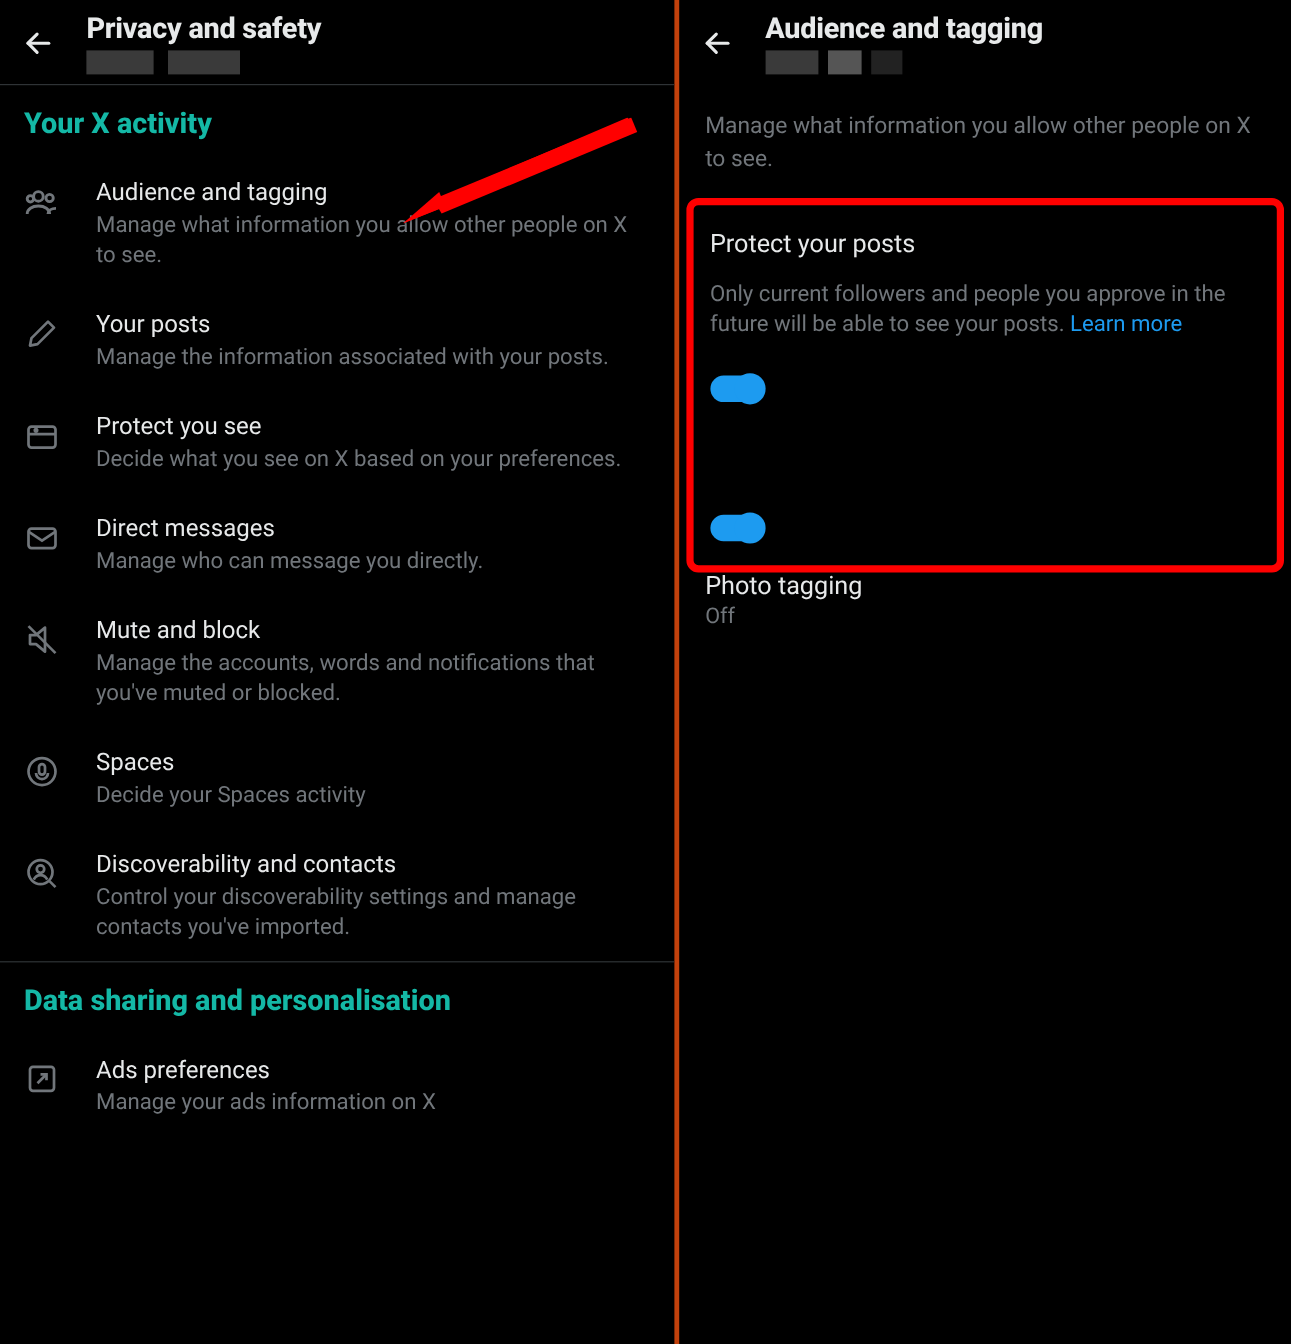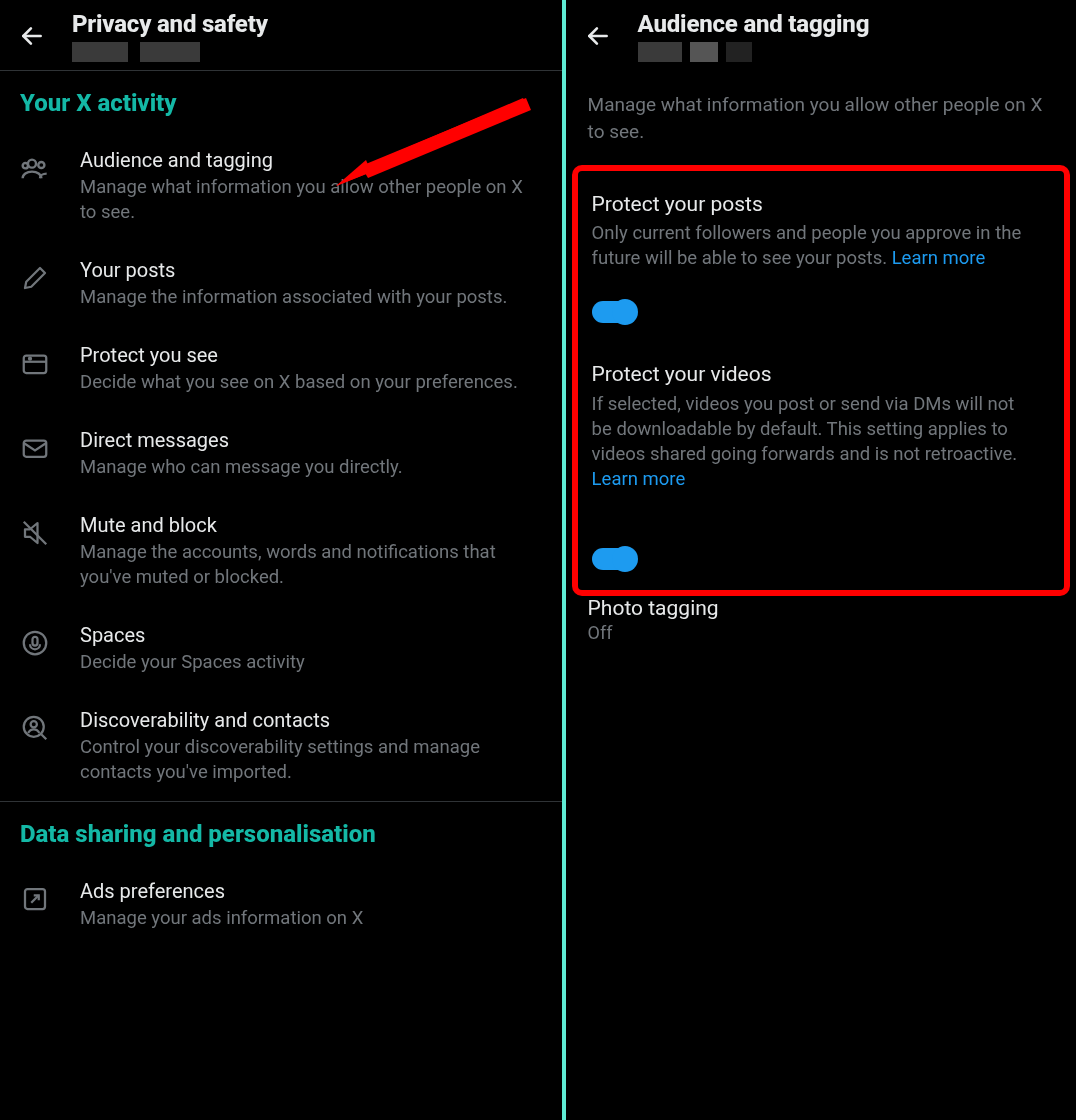--- a/index.html
+++ b/index.html
@@ -10,21 +10,21 @@
     width: 1076px;
     height: 1120px;
     overflow: hidden;
     display: flex;
   }
   .panel {
     height: 1120px;
     overflow: hidden;
     position: relative;
   }
-  .panel-left { width: 596px; border-right: 4px solid #5eead4; }
+  .panel-left { width: 596px; border-right: 4px solid #c2410c; }
   .panel-right { width: 538px; }
   .header {
     display: flex;
     align-items: flex-start;
     padding: 10px 12px 8px 12px;
   }
   .back-btn {
     width: 40px; height: 40px;
     display: flex; align-items: center; justify-content: center;
     margin-right: 20px;
@@ -101,21 +101,21 @@
   .setting-text { flex: 1; padding-right: 14px; }
   .setting-title {
     font-size: 21px;
     color: #e7e9ea;
     line-height: 1.3;
   }
   .setting-desc {
     font-size: 18.5px;
     color: #71767b;
     line-height: 1.35;
-    margin-top: 3px;
+    margin-top: 15px;
   }
   .link { color: #1d9bf0; }
   .toggle {
     width: 44px; height: 22px; border-radius: 12px;
     background: #1d9bf0;
     position: relative;
     flex-shrink: 0;
     margin-top: 30px;
   }
   .toggle::after {
@@ -314,26 +314,20 @@
       <div class="setting-text">
         <div class="setting-title">Protect your posts</div>
         <div class="setting-desc">
           <span>Only current followers and people you approve in the future will be able to see your posts. </span><span class="link">Learn more</span>
         </div>
       </div>
       <div class="toggle"></div>
     </div>
 
     <div class="setting-row">
-      <div class="setting-text">
-        <div class="setting-title">Protect your videos</div>
-        <div class="setting-desc">
-          <span>If selected, videos you post or send via DMs will not be downloadable by default. This setting applies to videos shared going forwards and is not retroactive. </span><span class="link">Learn more</span>
-        </div>
-      </div>
       <div class="toggle" style="margin-top:56px"></div>
     </div>
   </div>
 
   <div class="simple-setting">
     <div class="simple-title">Photo tagging</div>
     <div class="simple-val">Off</div>
   </div>
 </div>
 

